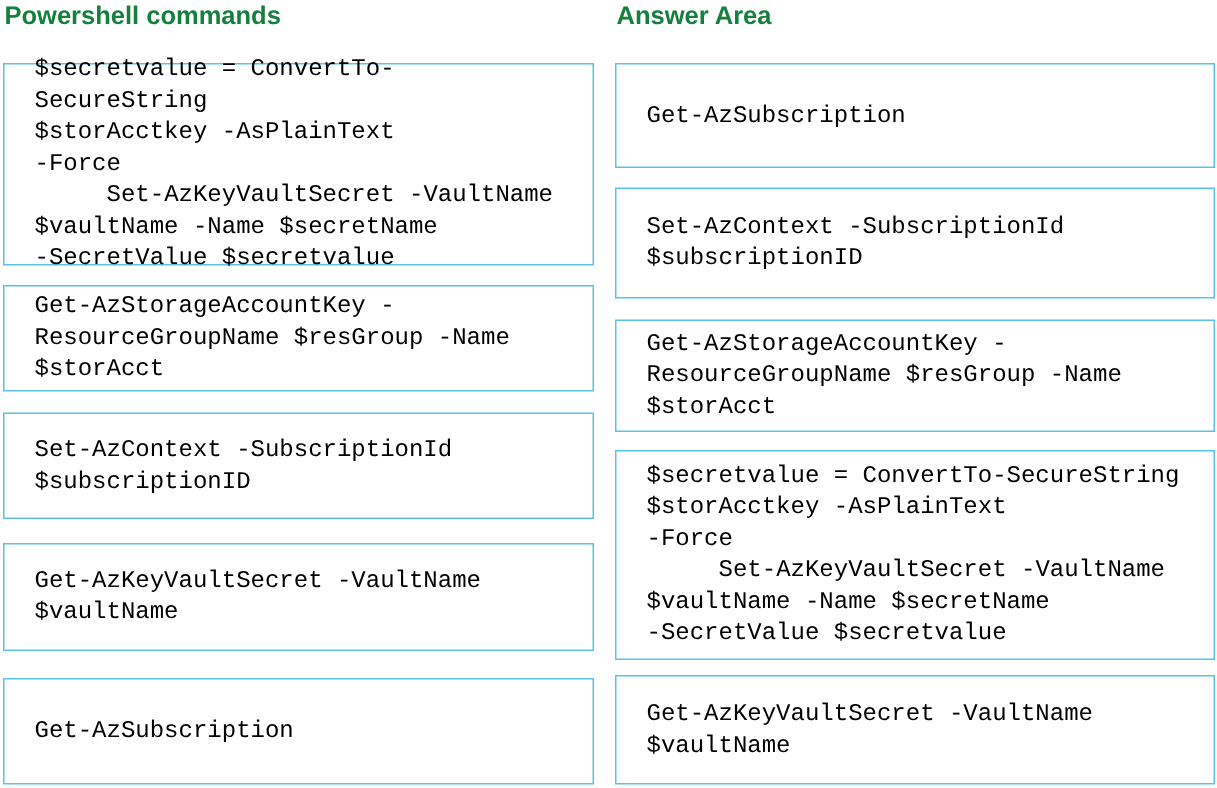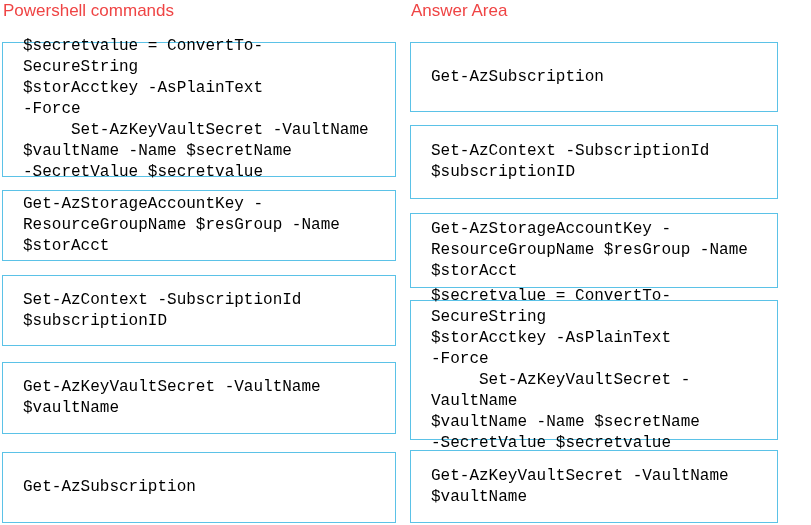--- a/index.html
+++ b/index.html
@@ -14,26 +14,26 @@
     background: #ffffff;
     overflow: hidden;
   }
   .col {
     position: absolute;
     top: 0;
     display: flex;
     flex-direction: column;
   }
   .col-left  { left: 2px;  width: 394px; }
-  .col-right { left: 410px; width: 368px; }
+  .col-right { left: 410px; width: 400px; }
   .col-title {
     height: 42px;
     font-size: 17px;
-    font-weight: normal;
-    color: #ef4444;
+    font-weight: bold;
+    color: #15803d;
     padding: 1px 0 0 1px;
     letter-spacing: 0;
   }
   .box {
     border: 1px solid var(--box-border, #5BC2E7);
     background: #ffffff;
     display: flex;
     align-items: center;
     padding: 5px 20px;
     width: 100%;

